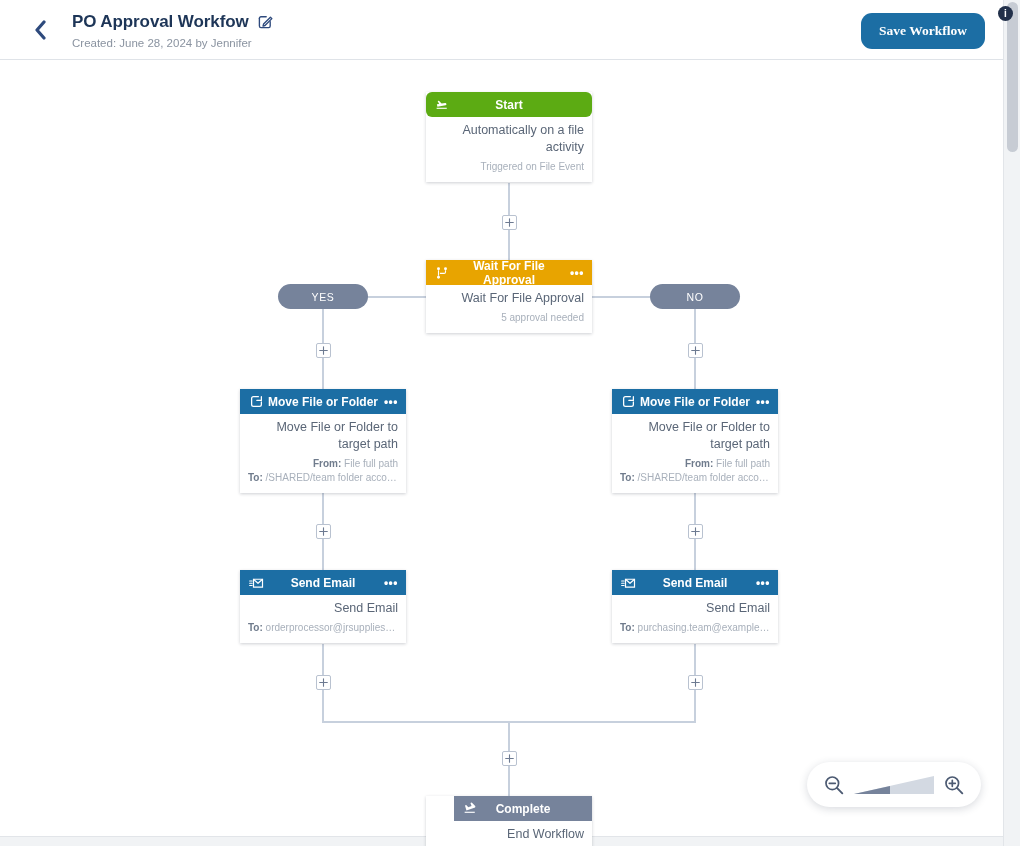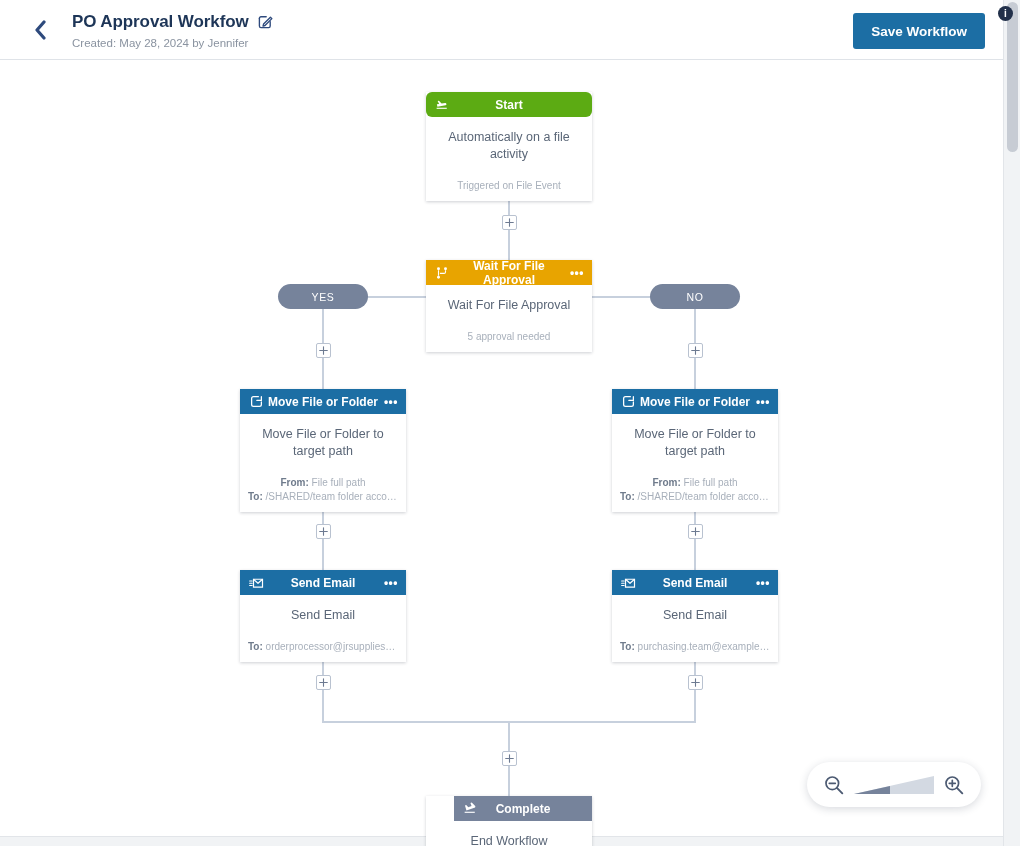--- a/index.html
+++ b/index.html
@@ -40,23 +40,23 @@
   .edit-icon { width: 16px; height: 16px; cursor: pointer; display:block; }
   .wf-sub {
     margin-top: 4px;
     font-size: 11.5px; color: #8a93a0; line-height: 14px;
   }
   .save-btn {
     position: absolute; right: 18px; top: 13px;
     height: 36px; padding: 0 18px;
     background: #1c6ea4;
     color: #ffffff;
-    border: none; border-radius: 3px;
+    border: none; border-radius: 11px;
     font-size: 13.5px; font-weight: bold;
-    font-family: Liberation Sans, sans-serif;
+    font-family: Liberation Serif, serif;
     cursor: pointer;
   }
   .info-badge {
     position: absolute; right: 7px; top: 6px;
     width: 15px; height: 15px; border-radius: 50%;
     background: #22304a; color: #fff;
     font-size: 10px; font-weight: bold;
     display: flex; align-items: center; justify-content: center;
     z-index: 40; cursor: pointer;
   }
@@ -118,28 +118,28 @@
   .node-head .htitle {
     flex: 1 1 auto; text-align: center;
   }
   .node-head .hdots {
     flex: 0 0 16px; text-align: right;
     font-size: 12px; letter-spacing: 0.5px;
     cursor: pointer; line-height: 10px;
   }
   .node-head .hspacer { flex: 0 0 16px; }
   .node-body {
-    padding: 12px 8px 9px;
-    text-align: center;
+    padding: 5px 8px 9px;
+    text-align: right;
   }
   .node-body .main {
     font-size: 12.5px; color: #5a6677; line-height: 17px;
   }
   .node-body .meta {
-    font-size: 10px; color: #a8b0bb; margin-top: 16px; line-height: 13px;
+    font-size: 10px; color: #a8b0bb; margin-top: 4px; line-height: 13px;
     white-space: nowrap; overflow: hidden; text-overflow: ellipsis;
   }
   .node-body .meta b { color: #6f7b8c; font-weight: bold; }
   
   .head-green  { background: #5cab13; border-radius: 6px; }
   .head-amber  { background: #e8a400; }
   .head-blue   { background: #1c6ea4; }
   .head-grey   { background: #76839b; margin-left: 28px; }
   
   .pill {
@@ -184,21 +184,21 @@
 
     <div class="title-wrap">
       <div class="wf-title-row">
         <span class="wf-title">PO Approval Workfow</span>
         <svg class="edit-icon" viewBox="0 0 20 20">
           <path d="M3 5.5 A2 2 0 0 1 5 3.5 H11.5" fill="none" stroke="#2e4a7d" stroke-width="1.7" stroke-linecap="round"></path>
           <path d="M3 5.5 V15 A2 2 0 0 0 5 17 H14.5 A2 2 0 0 0 16.5 15 V9.5" fill="none" stroke="#2e4a7d" stroke-width="1.7" stroke-linecap="round"></path>
           <path d="M8.2 12.6 L16.8 4 L18.6 5.8 L10 14.4 L7.6 15 Z" fill="none" stroke="#2e4a7d" stroke-width="1.7" stroke-linejoin="round"></path>
         </svg>
       </div>
-      <div class="wf-sub">Created: May 28, 2024 by Jennifer</div>
+      <div class="wf-sub">Created: June 28, 2024 by Jennifer</div>
     </div>
 
     <button class="save-btn">Save Workflow</button>
   </div>
 
   <div class="info-badge">i</div>
 
   <div class="canvas">
 
     <div class="line-v" style="left:508px; top:123px; height:40px;"></div>

